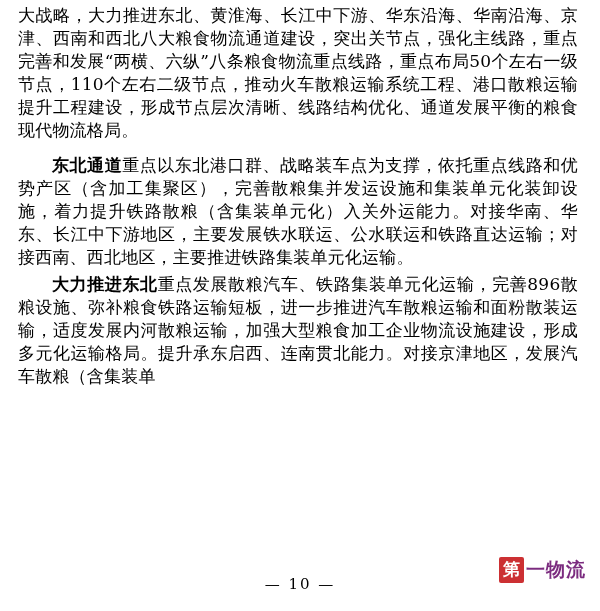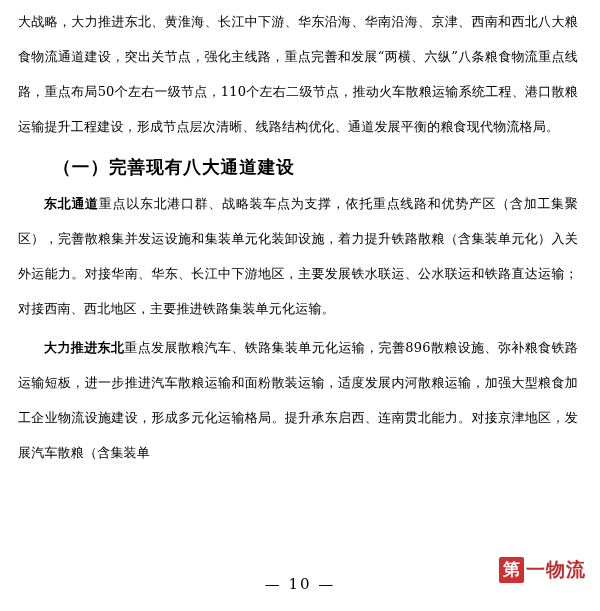--- a/index.html
+++ b/index.html
@@ -17,22 +17,22 @@
   }
   .page {
     position: relative;
     width: 600px;
     height: 611px;
     box-sizing: border-box;
     padding: 4px 22px 0 18px;
   }
   p {
     margin: 0;
-    font-size: 13px;
-    line-height: 35px;
+    font-size: 17px;
+    line-height: 23px;
     text-align: justify;
     text-justify: inter-ideograph;
     letter-spacing: 0.2px;
   }
   .body-para {
     text-indent: 2em;
   }
   .cont-para {
     text-indent: 0;
   }
@@ -82,34 +82,33 @@
     font-weight: bold;
     line-height: 1;
     padding: 4px 4px 5px 4px;
     border-radius: 2px;
     margin-right: 2px;
   }
   .wm-text {
     font-family: "DejaVu Sans", "Liberation Sans", sans-serif;
     font-size: 19px;
     font-weight: bold;
-    color: #b91c1c;
+    color: #701a75;
     letter-spacing: 1px;
   }
 </style>
 </head>
 <body>
 
 <div class="page">
 
   <p class="cont-para">大战略，大力推进东北、黄淮海、长江中下游、华东沿海、华南沿海、京津、西南和西北八大粮食物流通道建设，突出关节点，强化主线路，重点完善和发展“两横、六纵”八条粮食物流重点线路，重点布局50个左右一级节点，110个左右二级节点，推动火车散粮运输系统工程、港口散粮运输提升工程建设，形成节点层次清晰、线路结构优化、通道发展平衡的粮食现代物流格局。</p>
 
   <div class="spacer-sm"></div>
 
-  <p class="heading">（一）完善现有八大通道建设</p>
 
 
   <div class="spacer-xs"></div>
 
   <p class="body-para"><span class="lead">东北通道</span><span>重点以东北港口群、战略装车点为支撑，依托重点线路和优势产区（含加工集聚区），完善散粮集并发运设施和集装单元化装卸设施，着力提升铁路散粮（含集装单元化）入关外运能力。对接华南、华东、长江中下游地区，主要发展铁水联运、公水联运和铁路直达运输；对接西南、西北地区，主要推进铁路集装单元化运输。</span></p>
 
   <div class="spacer-xs"></div>
 
   <p class="body-para"><span class="lead">大力推进东北</span><span>重点发展散粮汽车、铁路集装单元化运输，完善896散粮设施、弥补粮食铁路运输短板，进一步推进汽车散粮运输和面粉散装运输，适度发展内河散粮运输，加强大型粮食加工企业物流设施建设，形成多元化运输格局。提升承东启西、连南贯北能力。对接京津地区，发展汽车散粮（含集装单</span></p>
 

